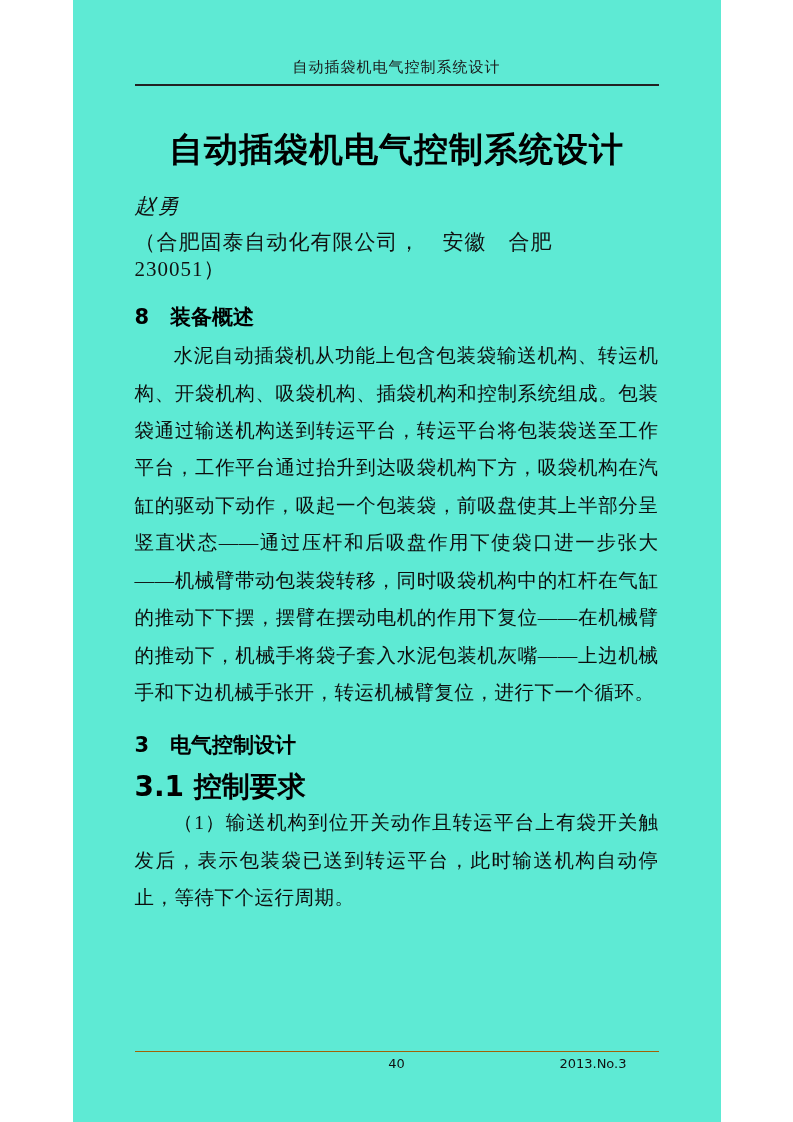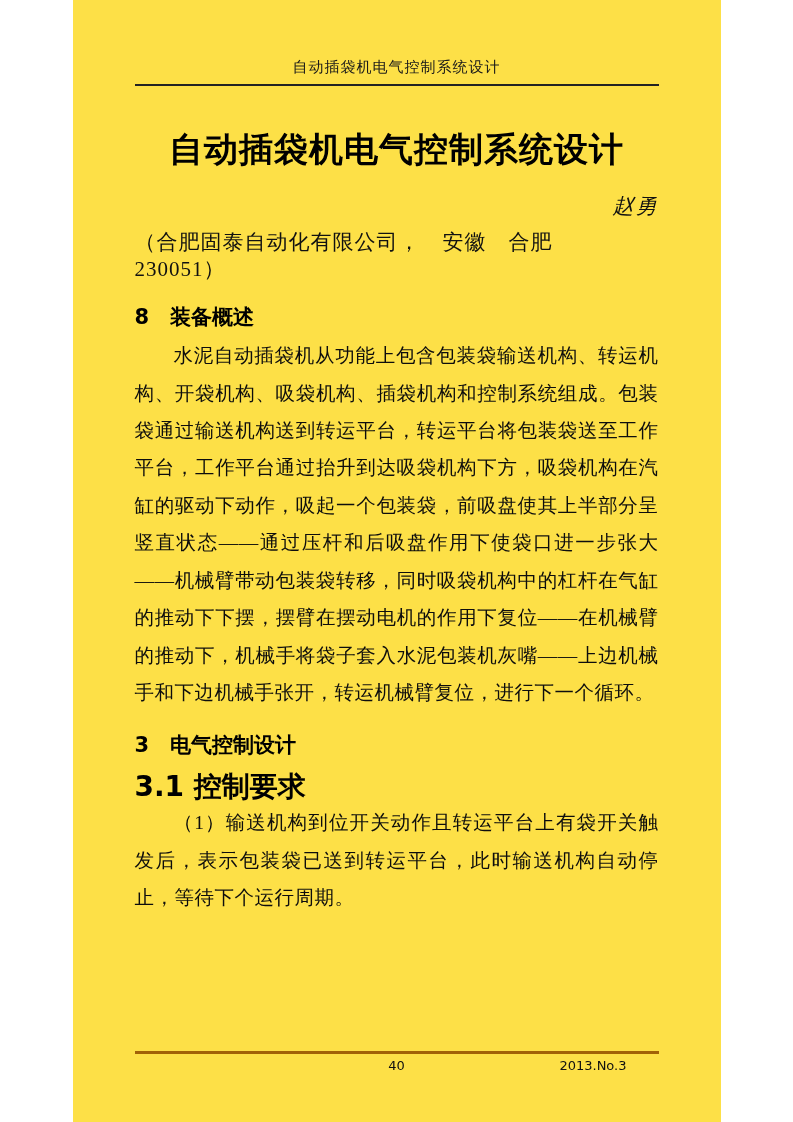--- a/index.html
+++ b/index.html
@@ -5,21 +5,21 @@
   html, body {
     margin: 0;
     padding: 0;
     background: #ffffff;
   }
   .page {
     position: relative;
     width: 648px;
     height: 1122px;
     margin: 0 auto;
-    background: #fde047;
+    background: #5eead4;
     color: #111;
     overflow: hidden;
     box-sizing: border-box;
     padding: 0 62px;
     font-family: "Liberation Serif", "DejaVu Serif", serif;
   }
   .running-head {
     margin-top: 58px;
     text-align: center;
     font-family: "DejaVu Sans", "Liberation Sans", sans-serif;
@@ -38,21 +38,21 @@
     text-align: center;
     font-family: "DejaVu Sans", "Liberation Sans", sans-serif;
     font-weight: bold;
     font-size: 34px;
     letter-spacing: 1px;
     color: #000;
     line-height: 1.25;
   }
   .author-line {
     margin-top: 22px;
-    text-align: right;
+    text-align: left;
     font-style: italic;
     font-size: 21px;
     letter-spacing: 2px;
     line-height: 26px;
   }
   .affiliation-line {
     margin-top: 10px;
     text-align: left;
     font-size: 21px;
     letter-spacing: 1px;
@@ -82,21 +82,21 @@
     text-align: justify;
     text-align-last: left;
     text-indent: 2em;
     color: #0d0d0d;
   }
   .page-footer {
     position: absolute;
     left: 62px;
     right: 62px;
     top: 1051px;
-    border-top: 3px solid #a16207;
+    border-top: 1px solid #a16207;
     height: 26px;
   }
   .footer-page-num {
     position: absolute;
     left: 0;
     right: 0;
     top: 4px;
     text-align: center;
     font-family: "DejaVu Sans", "Liberation Sans", sans-serif;
     font-size: 13px;

